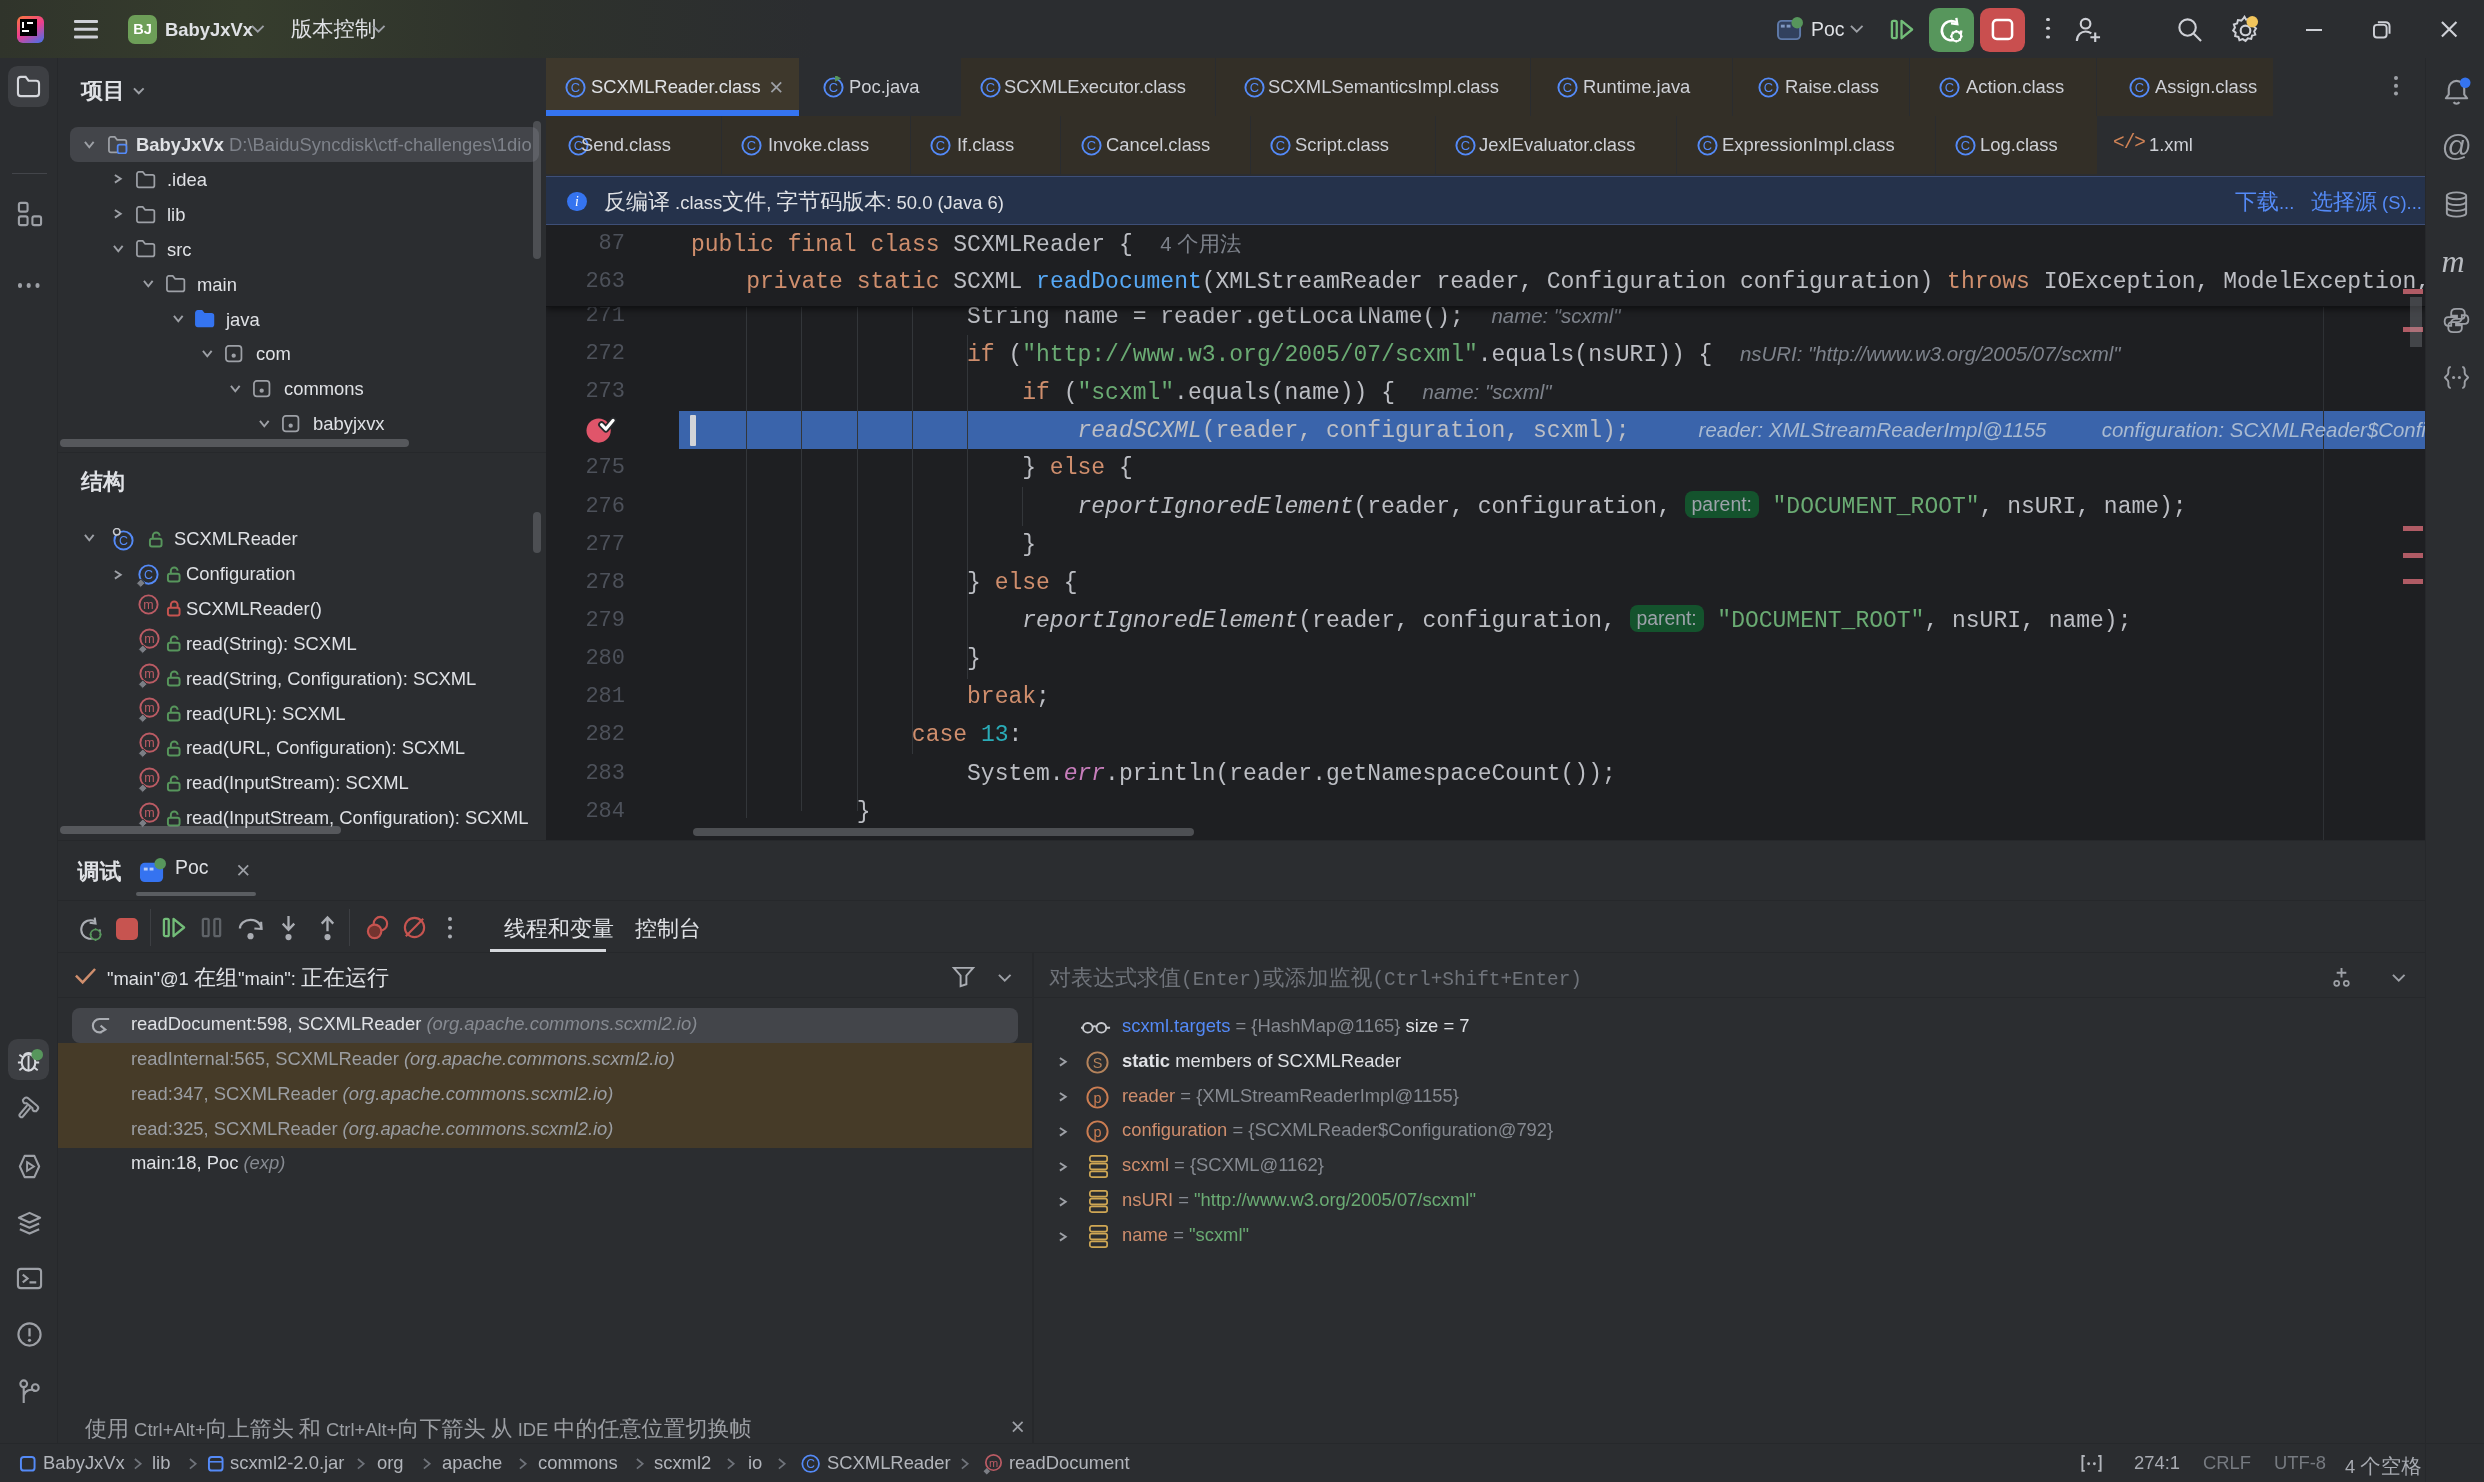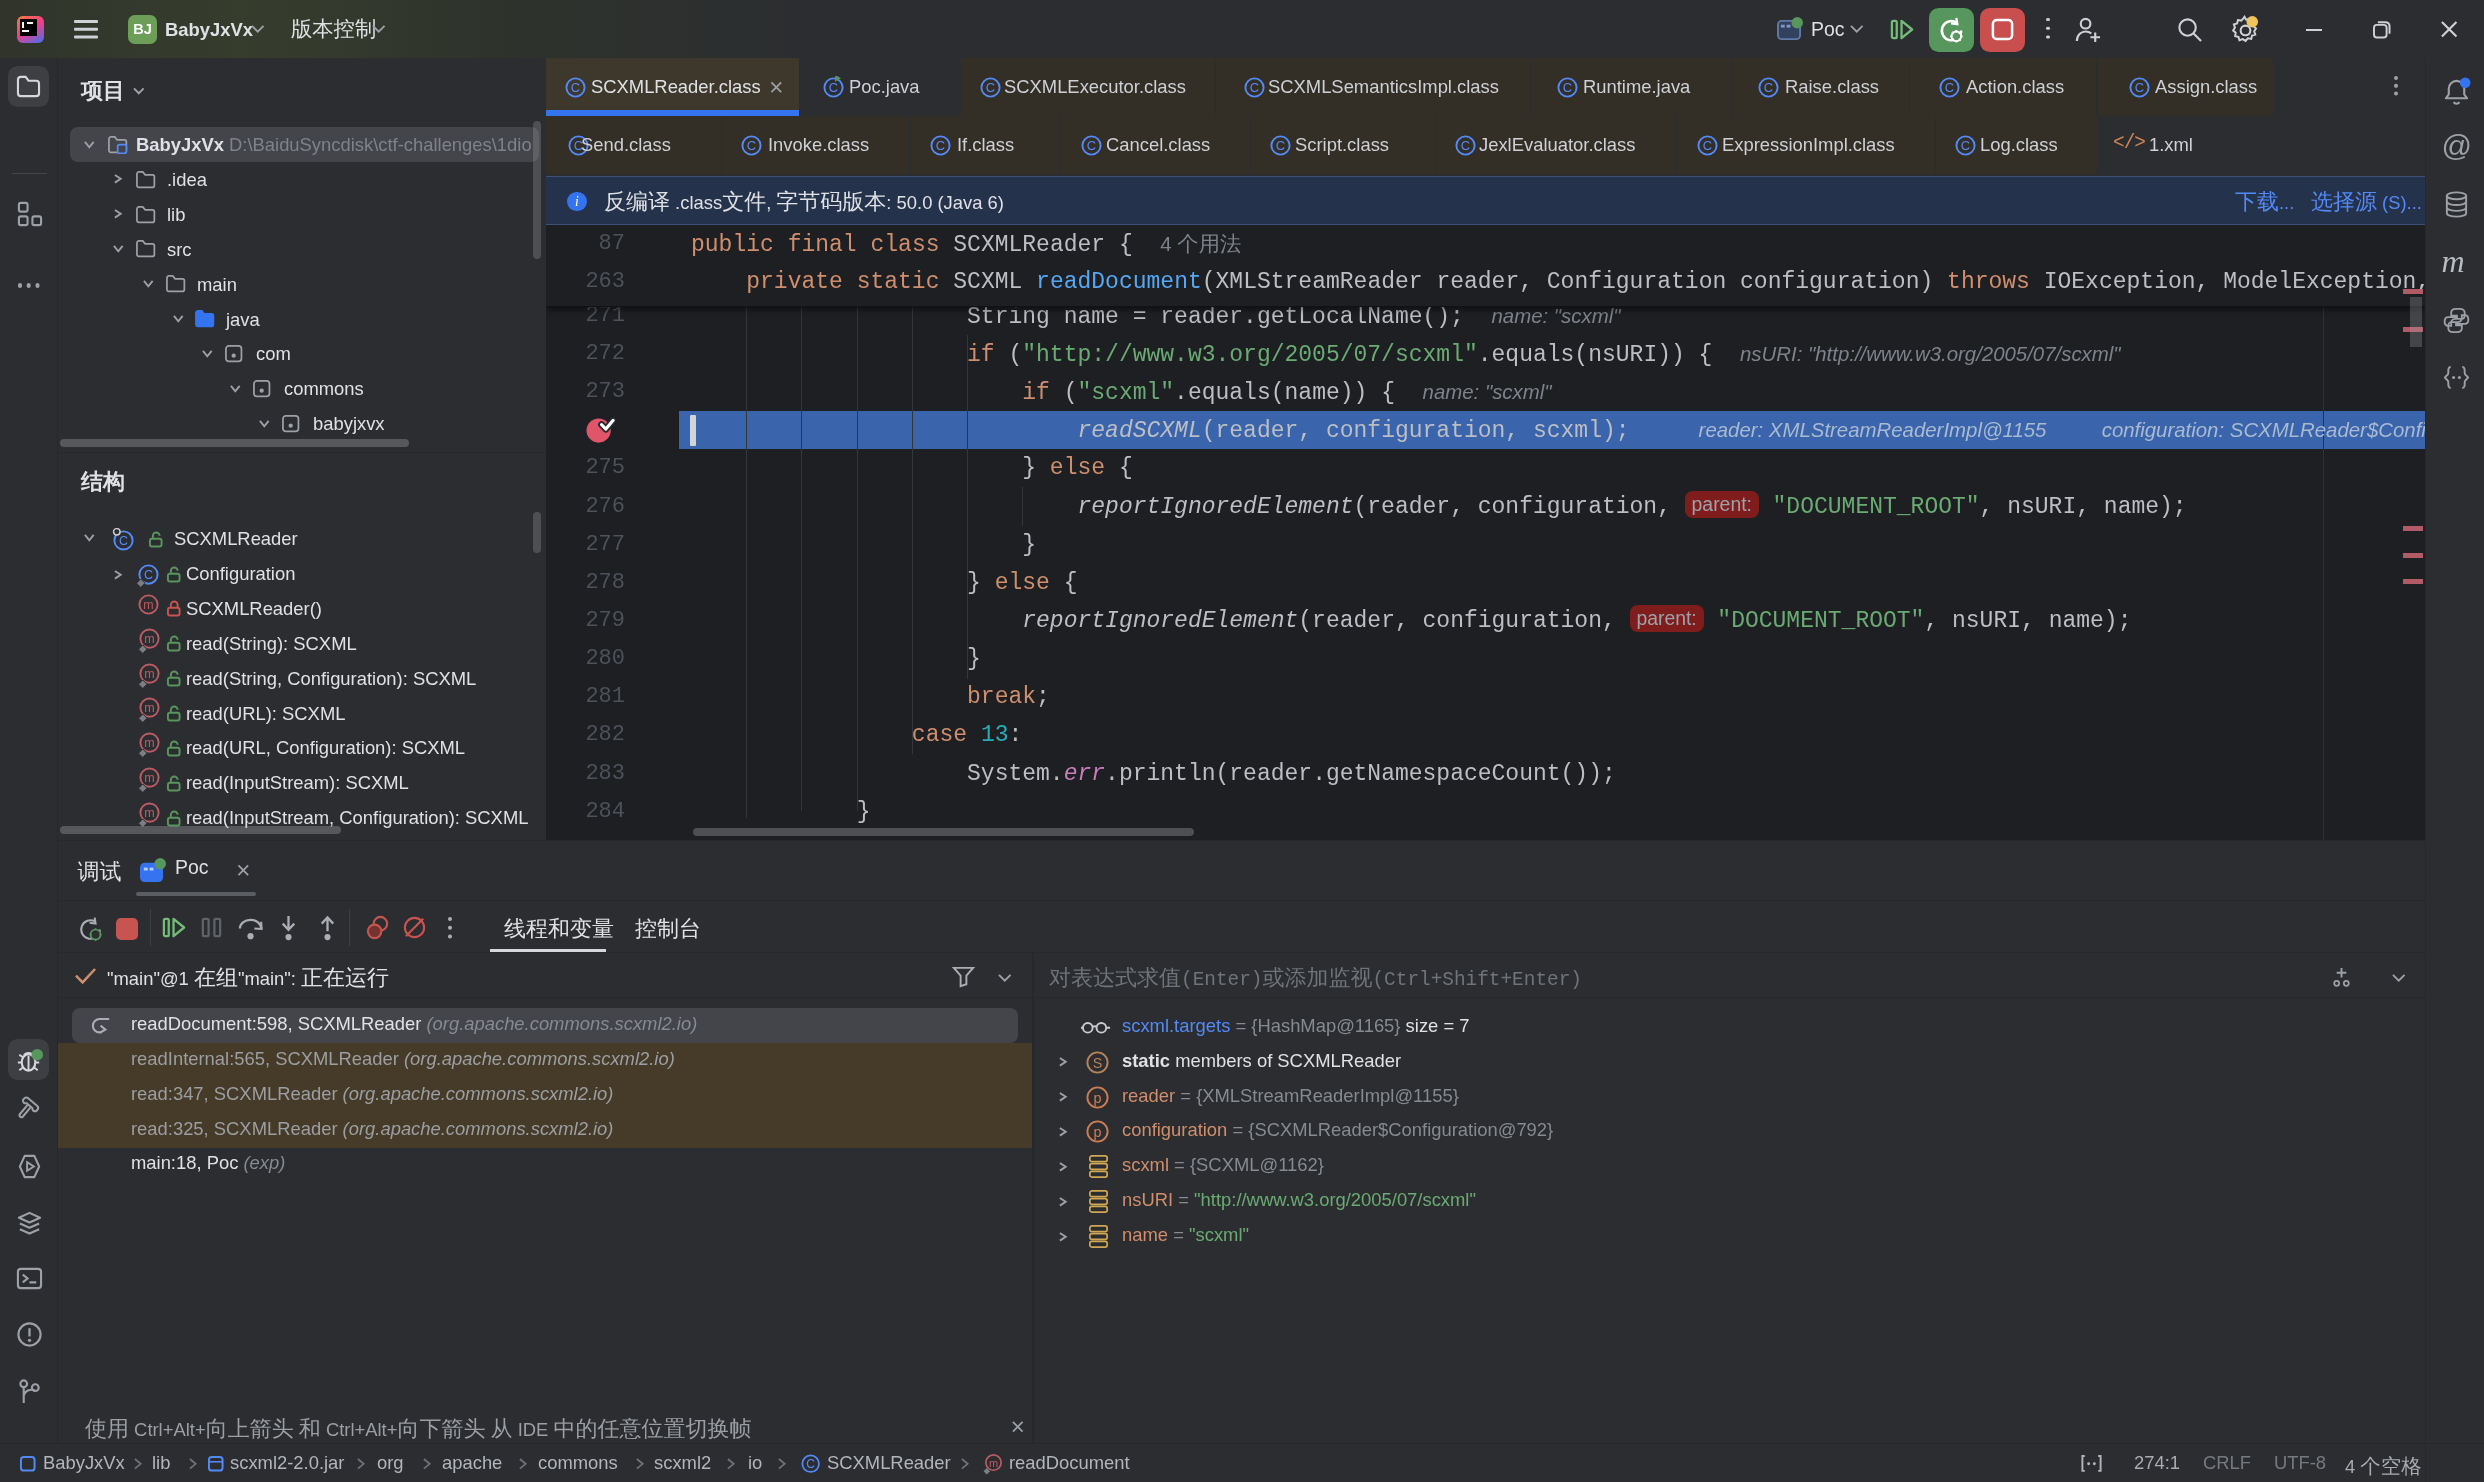--- a/index.html
+++ b/index.html
@@ -9,21 +9,21 @@
 
 #ed{position:absolute;left:546px;top:225px;width:1879px;height:615px;background:#1e1f22;overflow:hidden}
 .cl{position:absolute;left:145px;width:1734px;height:38px;line-height:38px;white-space:pre;font-family:"Liberation Mono",monospace;font-size:23px;color:#bcbec4}
 .ln{position:absolute;width:79px;text-align:right;height:38px;line-height:38px;font-family:"Liberation Mono",monospace;font-size:22px;color:#4d515a}
 .k{color:#cf8e6d}
 .s{color:#6aab73}
 .md{color:#56a8f5}
 .nu{color:#2aacb8}
 .fp{color:#c77dbb;font-style:italic}
 .it{font-style:italic}
-.chip{display:inline-block;background:#7f1d1d;color:#9da2aa;border-radius:7.8px;padding:0 6.8px;font-family:"Liberation Sans",sans-serif;font-size:19.4px;line-height:27px;height:27px;vertical-align:1.9px}
+.chip{display:inline-block;background:#14532d;color:#9da2aa;border-radius:7.8px;padding:0 6.8px;font-family:"Liberation Sans",sans-serif;font-size:19.4px;line-height:27px;height:27px;vertical-align:1.9px}
 .g{position:absolute;width:1px;background:#33363a;}
 
 .tab{position:absolute;height:52px;line-height:58px;white-space:nowrap}
 .tlab{color:#ced0d6;font-size:18.4px}
 
 .trow{position:absolute;height:35px;line-height:35px;white-space:nowrap;color:#dfe1e5;font-size:18.4px}
 .dim{color:#868a91}
 </style></head><body>
 <div id="app">
 
@@ -534,21 +534,21 @@
         <path d="M14.5 26 c3 0 5-1.5 5-4 v-3 h-6 v-1.5 h9 c2.5 0 3.8-2 3.8-4.5 s-1.3-4.5-3.8-4.5 h-3 v3 c0 2.5-2 4.2-4.5 4.2 h-6 c-2 0-3.5 1.6-3.5 3.8 V22 c0 2.5 2 4 5 4 Z" fill="none" stroke="#9da0a6" stroke-width="1.9"></path>
       </svg>
 <svg class="a" style="left:16.5px;top:307px" width="27" height="25" viewBox="0 0 28 26">
         <path d="M8 2 C5 2 5.5 6 5.5 8 C5.5 11 3 11 2 13 C3 15 5.5 15 5.5 18 C5.5 20 5 24 8 24 M20 2 C23 2 22.5 6 22.5 8 C22.5 11 25 11 26 13 C25 15 22.5 15 22.5 18 C22.5 20 23 24 20 24" fill="none" stroke="#9da0a6" stroke-width="2"></path>
         <circle cx="11" cy="13" r="1.6" fill="#9da0a6"></circle>
         <circle cx="17" cy="13" r="1.6" fill="#9da0a6"></circle>
       </svg>
 </div>
 
 <div class="a" id="dbg" style="left:58px;top:840px;width:2367px;height:603px;background:#2b2d30;border-top:1px solid #26282b;box-sizing:border-box">
-<div class="a" style="left:19.4px;top:15.5px"><span class="cjk" style="font-weight:normal">调试</span></div>
+<div class="a" style="left:19.4px;top:15.5px"><span class="cjk" style="font-weight:bold">调试</span></div>
 <svg class="a" style="left:81px;top:16.5px" width="27" height="26" viewBox="0 0 28 27">
         <rect x="1" y="5" width="24" height="20" rx="5" fill="#3573f0"></rect>
         <rect x="5" y="10" width="4" height="3" fill="#b7cdf8"></rect>
         <rect x="11" y="10" width="4" height="3" fill="#b7cdf8"></rect>
         <circle cx="22" cy="6" r="6" fill="#57965c"></circle>
       </svg>
 <div class="a" style="left:117px;top:14.6px;font-size:19.4px;color:#dfe1e5">Poc</div>
 <svg class="a" style="left:178px;top:22px" width="14.6" height="14.6" viewBox="0 0 15 15">
         <path d="M2.5 2.5 L12.5 12.5 M12.5 2.5 L2.5 12.5" stroke="#9da0a6" stroke-width="1.8"></path>
       </svg>

